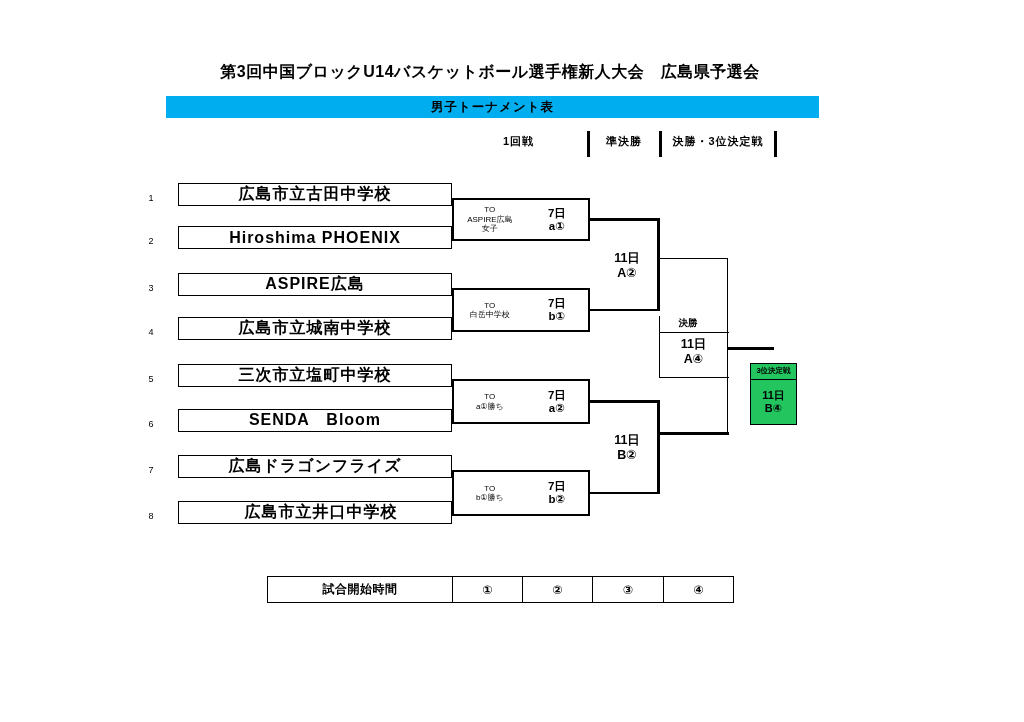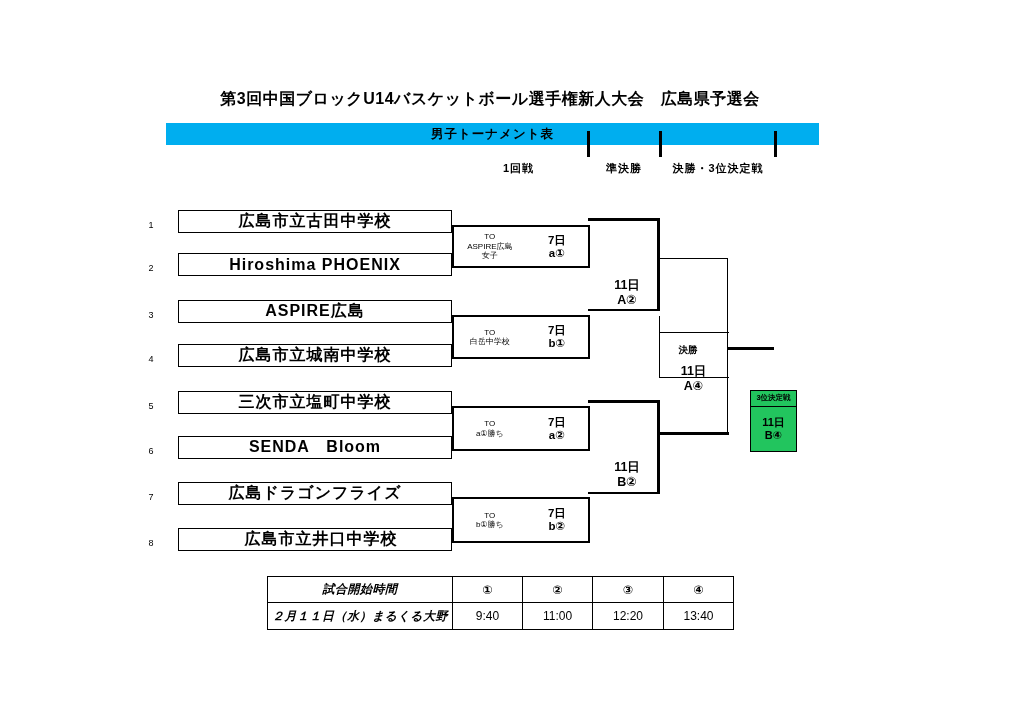--- a/index.html
+++ b/index.html
@@ -1,21 +1,21 @@
 <!DOCTYPE html>
 <html><head>
 <meta charset="utf-8">
 <style>
   html,body { margin:0; padding:0; background:#e8e8e8; }
   .page {
     position:relative; width:1024px; height:722px; background:#ffffff;
     font-family:"Liberation Sans","DejaVu Sans",sans-serif; color:#000;
     overflow:hidden; margin:0 auto;
   }
-  .abs { position:absolute;margin-top:27px; }
+  .abs { position:absolute; }
   .ln  { position:absolute; background:#000; }
 
   .title {
     left:0; top:62px; width:980px; text-align:center;
     font-size:16px; font-weight:bold; letter-spacing:0.5px;
   }
   .banner {
     left:166px; top:96px; width:653px; height:22px;
     display:flex; align-items:center; justify-content:center;
     font-size:12.5px; font-weight:bold; letter-spacing:1px;
@@ -68,21 +68,21 @@
   }
 
   table.sched {
     position:absolute; left:267px; top:576px;
     border-collapse:collapse; table-layout:fixed;
   }
   table.sched td {
     border:1.6px solid #000; text-align:center; vertical-align:middle;
     font-size:12px; padding:0;
   }
-  table.sched td.jp { font-weight:bold; letter-spacing:0.5px;font-style:italic; }
+  table.sched td.jp { font-weight:bold; letter-spacing:0.5px; }
   table.sched td.num { font-weight:bold; }
   table.sched tr.r0 td { height:25px; }
   table.sched tr.r1 td { height:27px; }
   table.sched tr.r2 td { height:26px; }
 </style>
 </head>
 <body>
 
 <div class="page">
 
@@ -208,23 +208,16 @@
         <col style="width:70px">
     </colgroup>
     <tbody>
         <tr class="r0">
       <td class="jp">試合開始時間</td>
       <td class="num">①</td>
       <td class="num">②</td>
       <td class="num">③</td>
       <td class="num">④</td>
     </tr>
-    <tr class="r2">
-      <td class="jp">２月１１日（水）まるくる大野</td>
-      <td>9:40</td>
-      <td>11:00</td>
-      <td>12:20</td>
-      <td>13:40</td>
-    </tr>
   </tbody>
     </table>
 
 </div>
 
 </body></html>

